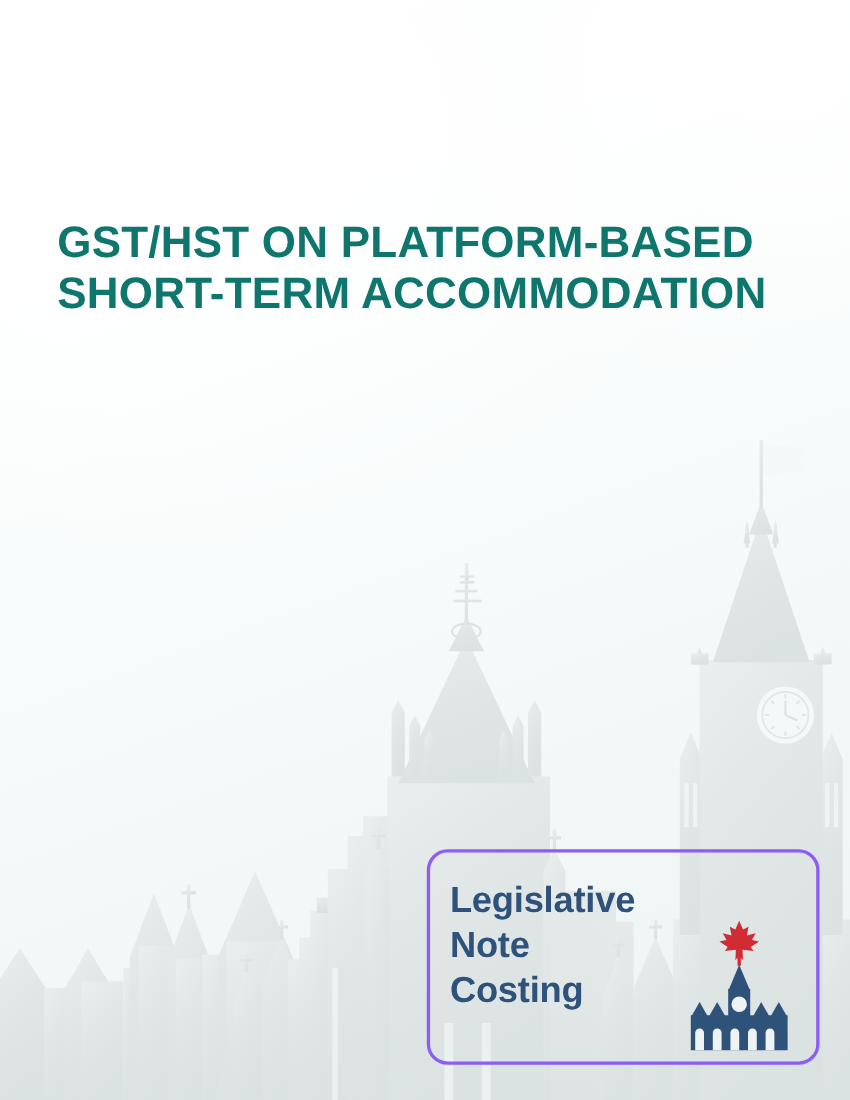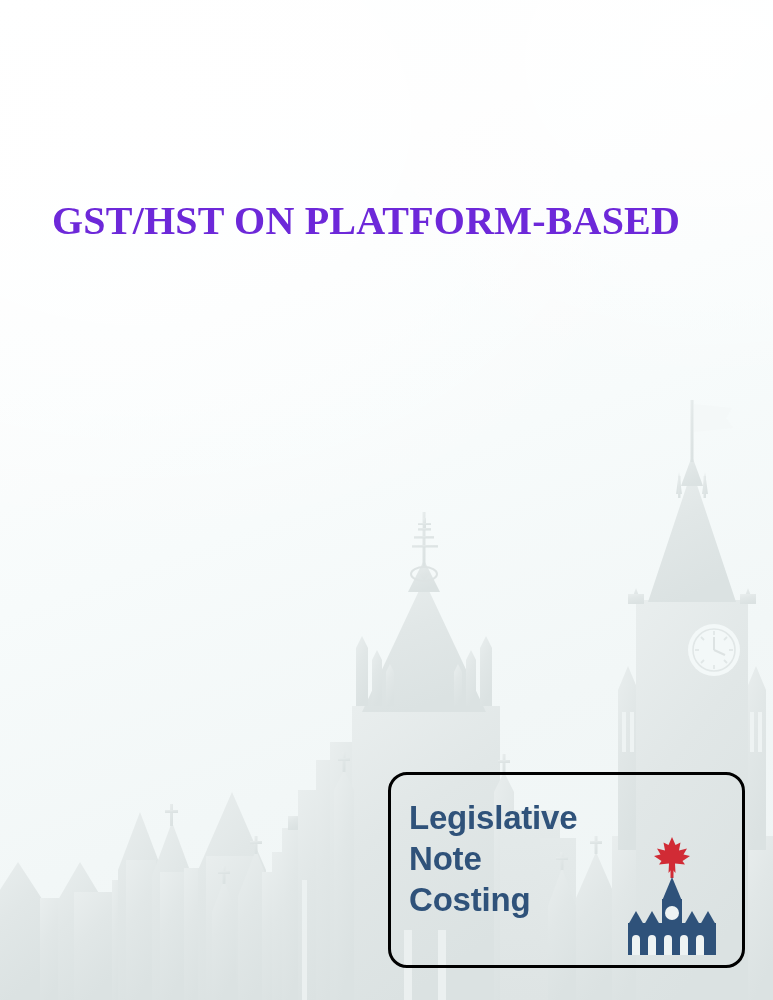--- a/index.html
+++ b/index.html
@@ -49,37 +49,37 @@
   }
 
   
   .title-block {
     position: absolute;
     left: 52px;
     top: 198px;
     width: 690px;
   }
   .title-line {
-    font-family: Liberation Serif, serif;
+    font-family: Liberation Sans, sans-serif;
     font-weight: bold;
     font-size: 40px;
     line-height: 46px;
     letter-spacing: 0.2px;
-    color: #6d28d9;
+    color: #0f766e;
     white-space: nowrap;
   }
 
   
   .logo-card {
     position: absolute;
     left: 388px;
     top: 772px;
     width: 357px;
     height: 196px;
-    border: 3px solid #000000;
+    border: 3px solid #8b5cf6;
     border-radius: 19px;
     box-sizing: border-box;
   }
   .logo-text {
     position: absolute;
     left: 18px;
     top: 22px;
     font-family: "Liberation Sans", sans-serif;
     font-weight: bold;
     font-size: 33px;
@@ -243,20 +243,21 @@
 
     <g fill="#eef3f3" opacity="0.85">
       <rect x="404" y="930" width="8" height="70"></rect>
       <rect x="438" y="930" width="8" height="70"></rect>
       <rect x="302" y="880" width="5" height="120"></rect>
     </g>
   </svg>
 
   <div class="title-block">
     <div class="title-line">GST/HST ON PLATFORM-BASED</div>
+    <div class="title-line">SHORT-TERM ACCOMMODATION</div>
   </div>
 
   <div class="logo-card">
 
     <div class="logo-text">
       <div>Legislative</div>
       <div>Note</div>
       <div>Costing</div>
     </div>
 

